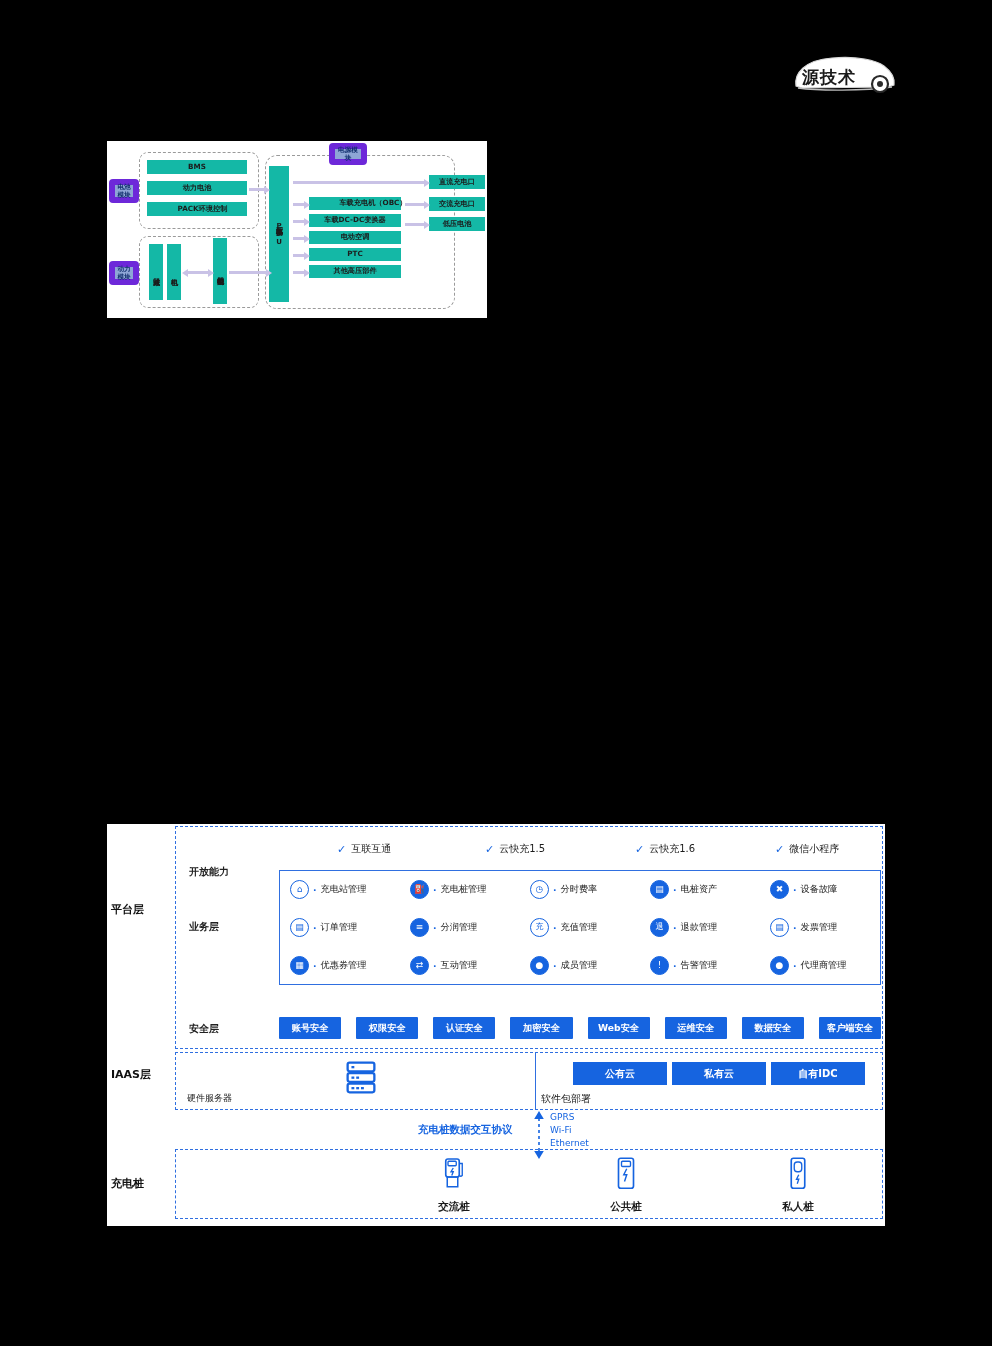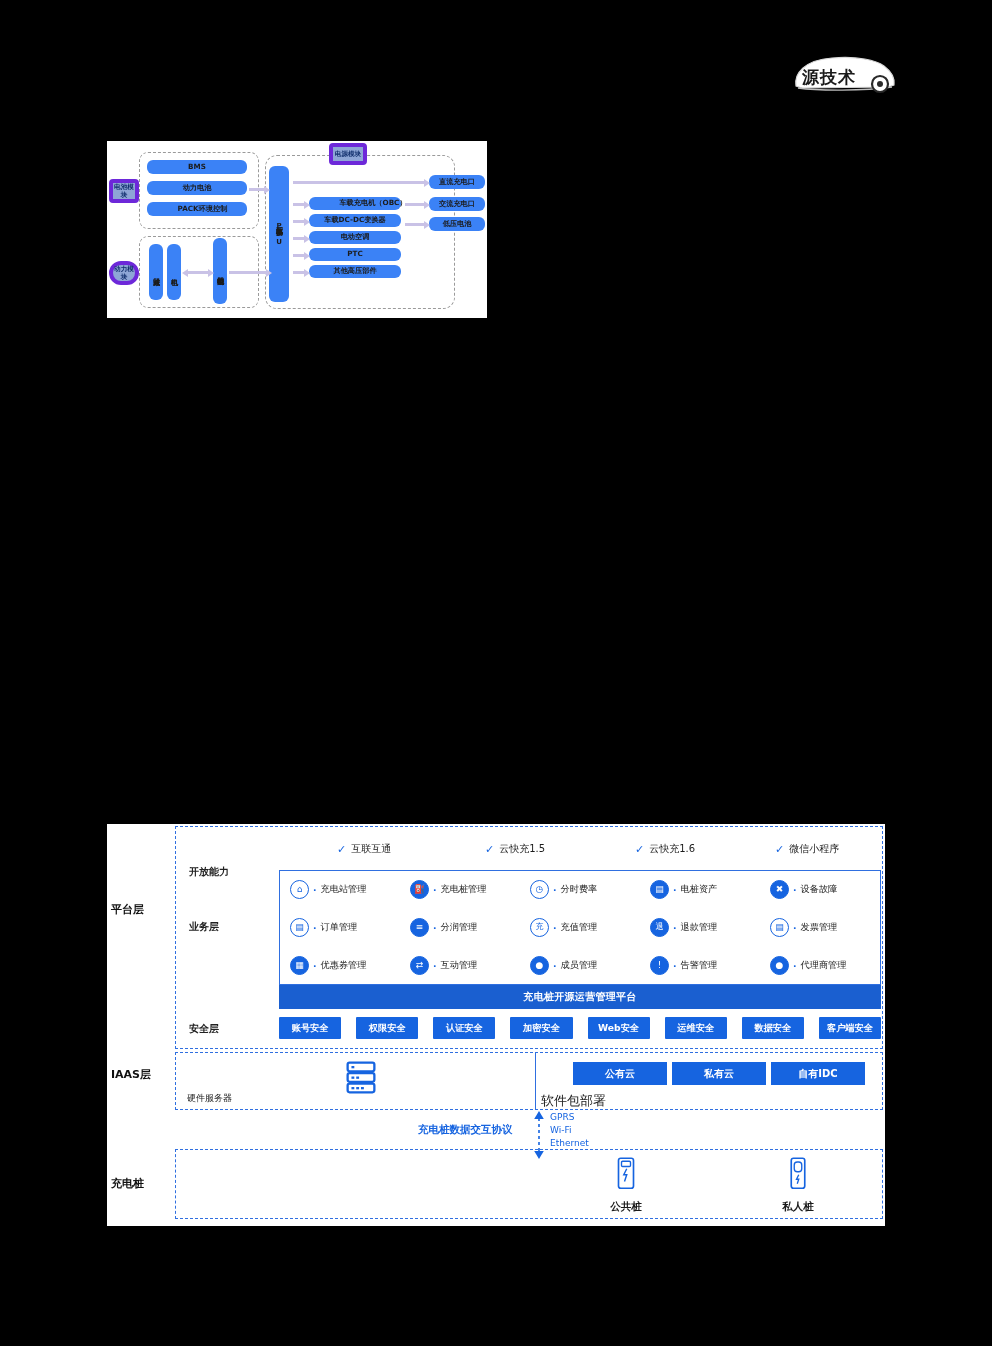--- a/index.html
+++ b/index.html
@@ -32,33 +32,33 @@
 
   
   .diagram-top{
     position:absolute; left:107px; top:141px; width:380px; height:177px;
     background:#ffffff;
   }
   .dgroup{
     position:absolute; border:1.1px dashed #9a9a9a; border-radius:9px;
   }
   .dbox{
-    position:absolute; background:#3b82f6; border-radius:6px;
+    position:absolute; background:#14b8a6; border-radius:0;
     display:flex; align-items:center; justify-content:center;
     color:#1c1c1c; font-size:7.2px; font-weight:bold;
     text-align:center; line-height:1.15;
     font-family:"DejaVu Sans","Liberation Sans",sans-serif;
     white-space:nowrap;
   }
   .dbox.vtext{
     writing-mode: vertical-rl; text-orientation: upright;
     letter-spacing:0px; white-space:normal;
   }
   .dtag{
-    position:absolute; background:#8ea6d6; border:4px solid #6d28d9;
+    position:absolute; background:#8ea6d6; border:6px solid #6d28d9;
     border-radius:4px;
     display:flex; align-items:center; justify-content:center;
     color:#12306e; font-size:6.6px; font-weight:bold; text-align:center;
     line-height:1.25;
     font-family:"DejaVu Sans","Liberation Sans",sans-serif;
   }
   .arrow{
     position:absolute; background:#c9c2e6; height:3px;
   }
   .arrow:after{
@@ -193,21 +193,21 @@
 
     <div class="dgroup" style="left:32px; top:11px; width:120px; height:77px;"></div>
 
     <div class="dgroup" style="left:32px; top:95px; width:120px; height:72px;"></div>
 
     <div class="dgroup" style="left:158px; top:14px; width:190px; height:154px; border-radius:12px;"></div>
 
     <div class="dtag" style="left:2px; top:38px; width:30px; height:24px;">
       <span>电池模块</span>
     </div>
-    <div class="dtag" style="left:2px; top:120px; width:30px; height:24px;border-radius:12px;">
+    <div class="dtag" style="left:2px; top:120px; width:30px; height:24px;">
       <span>动力模块</span>
     </div>
 
     <div class="dbox" style="left:40px; top:19px; width:100px; height:14px;">
       <span>BMS</span>
     </div>
     <div class="dbox" style="left:40px; top:40px; width:100px; height:14px;">
       <span>动力电池</span>
     </div>
     <div class="dbox" style="left:40px; top:61px; width:100px; height:14px;padding-left:11px;">
@@ -375,21 +375,20 @@
           <span>告警管理</span>
         </div>
         <div class="biz-cell">
           <span class="biz-ico filled">●</span>
           <span class="biz-dot">·</span>
           <span>代理商管理</span>
         </div>
       </div>
     </div>
 
-    <div class="biz-banner">充电桩开源运营管理平台</div>
 
     <div class="sub-label" style="left:82px; top:198px;font-family:Liberation Mono, monospace;">安全层</div>
 
     <div class="sec-row">
       <div class="sec-btn">账号安全</div>
       <div class="sec-btn">权限安全</div>
       <div class="sec-btn">认证安全</div>
       <div class="sec-btn">加密安全</div>
       <div class="sec-btn">Web安全</div>
       <div class="sec-btn">运维安全</div>
@@ -406,21 +405,21 @@
       <rect x="8" y="29" width="28" height="9" rx="2" fill="none" stroke="#1664e0" stroke-width="2.4"></rect>
       <rect x="12" y="10.5" width="3" height="2.4" fill="#1664e0"></rect>
       <rect x="12" y="21.5" width="3" height="2.4" fill="#1664e0"></rect>
       <rect x="17" y="21.5" width="3" height="2.4" fill="#1664e0"></rect>
       <rect x="12" y="32.5" width="3" height="2.4" fill="#1664e0"></rect>
       <rect x="17" y="32.5" width="3" height="2.4" fill="#1664e0"></rect>
       <rect x="22" y="32.5" width="3" height="2.4" fill="#1664e0"></rect>
     </svg>
 
     <div class="sub-label" style="left:80px; top:268px; font-weight:normal; font-size:9px;">硬件服务器</div>
-    <div class="sub-label" style="left:434px; top:268px; font-weight:normal; font-size:13px;">软件包部署</div>
+    <div class="sub-label" style="left:434px; top:268px; font-weight:normal; font-size:10px;">软件包部署</div>
 
     <div class="cloud-btn" style="left:466px; top:238px;">公有云</div>
     <div class="cloud-btn" style="left:565px; top:238px;">私有云</div>
     <div class="cloud-btn" style="left:664px; top:238px;">自有IDC</div>
 
     <div class="proto-text" style="left:311px; top:299px;">充电桩数据交互协议</div>
 
     <svg viewBox="0 0 14 50" style="position:absolute; left:425px; top:286px; width:14px; height:50px;">
       <line x1="7" y1="8" x2="7" y2="42" stroke="#1664e0" stroke-width="1.6" stroke-dasharray="3,3"></line>
       <polygon points="7,1 2.2,9 11.8,9" fill="#1664e0"></polygon>
@@ -429,20 +428,30 @@
 
     <div class="proto-list" style="left:443px; top:287px;">
       <div>GPRS</div>
       <div>Wi-Fi</div>
       <div>Ethernet</div>
     </div>
 
     <div class="dashbox" style="left:68px; top:325px; width:708px; height:70px;"></div>
 
 
+    <div class="pile" style="left:292px; top:332px;">
+      <svg viewBox="0 0 40 46" style="width:30px;height:36px;">
+        <rect x="9" y="3" width="18" height="24" rx="3" fill="none" stroke="#1664e0" stroke-width="2.2"></rect>
+        <rect x="12" y="6" width="11" height="6" rx="1.2" fill="none" stroke="#1664e0" stroke-width="1.8"></rect>
+        <path d="M19 15 l-3 5 h3 l-2 5" fill="none" stroke="#1664e0" stroke-width="1.8"></path>
+        <path d="M27 9 h4 v16 a3 3 0 0 1 -4 0" fill="none" stroke="#1664e0" stroke-width="1.8"></path>
+        <path d="M11 27 h14 v13 h-14 z" fill="none" stroke="#1664e0" stroke-width="2"></path>
+      </svg>
+      <div class="pile-name">交流桩</div>
+    </div>
 
     <div class="pile" style="left:464px; top:332px;">
       <svg viewBox="0 0 40 46" style="width:30px;height:36px;">
         <rect x="10" y="2" width="20" height="40" rx="3" fill="none" stroke="#1664e0" stroke-width="2.2"></rect>
         <rect x="14" y="6" width="12" height="7" rx="1.5" fill="none" stroke="#1664e0" stroke-width="1.8"></rect>
         <path d="M21 16 l-4 8 h4 l-3 9" fill="none" stroke="#1664e0" stroke-width="1.9"></path>
       </svg>
       <div class="pile-name">公共桩</div>
     </div>
 

